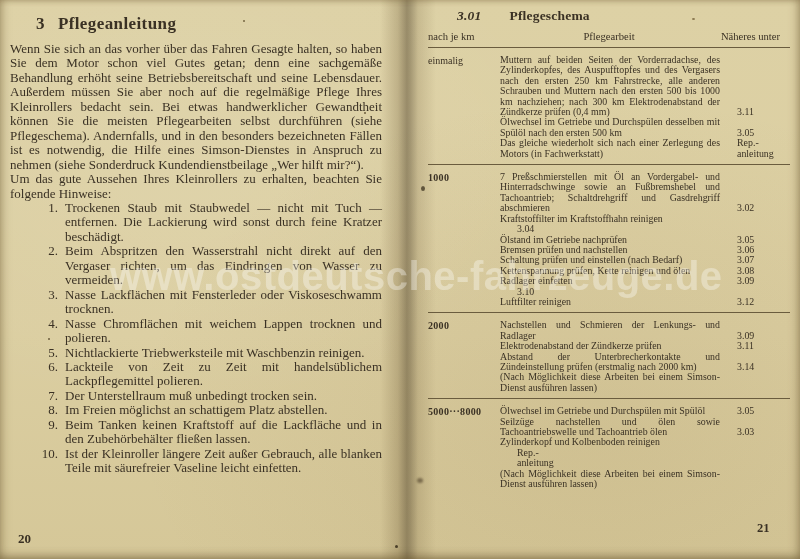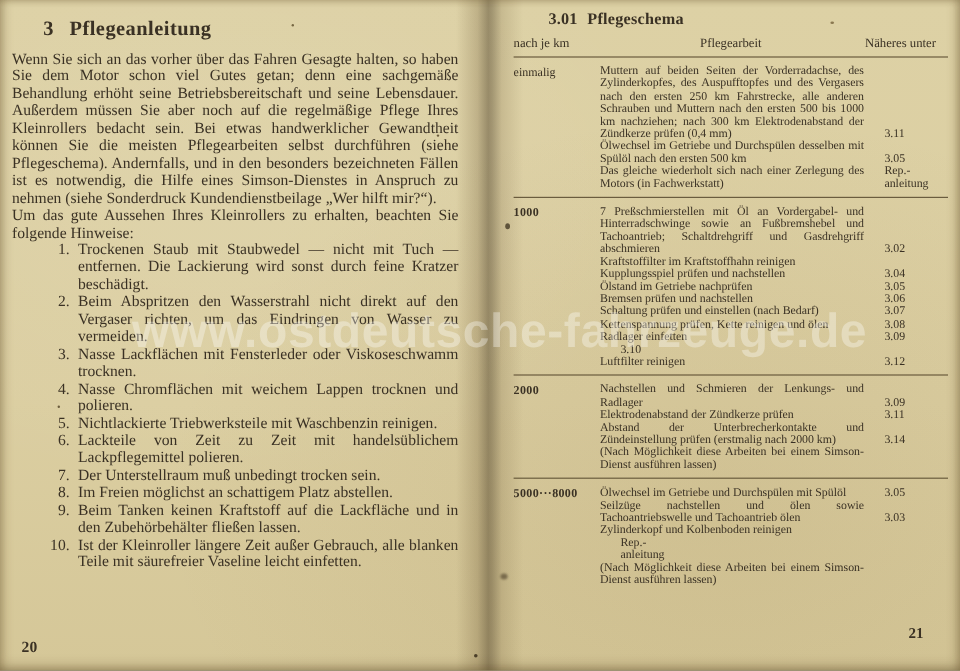--- a/index.html
+++ b/index.html
@@ -40,21 +40,21 @@
   .h-left .num{margin-right:13px;}
   .body-text{font-size:13px;line-height:14.45px;text-align:justify;}
   .hints-list{margin:0;padding:0 0 0 22px;list-style:none;font-size:13px;line-height:14.45px;}
   .hints-list li{display:flex;}
   .hint-num{flex:none;width:26px;text-align:right;margin-right:7px;}
   .hint-text{flex:1;text-align:justify;}
   .pageno-left{position:absolute;left:18px;top:531px;font-size:13px;font-weight:bold;}
   
   .page-right{position:absolute;left:428px;top:8px;width:362px;}
   .h-right{font-size:13.5px;font-weight:bold;margin:0 0 7px 29px;letter-spacing:.2px;}
-  .h-right .num{margin-right:8px;}
+  .h-right .num{margin-right:28px;font-style:italic;}
   .thead{display:flex;align-items:baseline;font-size:10.6px;padding-bottom:5px;
          border-bottom:1px solid #6a5c3e;}
   .h-km{width:110px;}
   .h-arbeit{flex:1;text-align:center;}
   .h-unter{width:100px;text-align:right;padding-right:10px;}
   .tsection{display:flex;padding:7px 0 5px;border-bottom:1px solid #6a5c3e;
             font-size:9.9px;line-height:10.4px;}
   .tsection:last-child{border-bottom:none;}
   .interval{width:72px;flex:none;font-size:10px;padding-top:1px;}
   .interval.bold{font-weight:bold;letter-spacing:.3px;}
@@ -165,21 +165,20 @@
           <div class="titems">
             <div class="trow">
               <div class="task">7 Preßschmierstellen mit Öl an Vordergabel- und Hinterradschwinge sowie an Fußbremshebel und Tachoantrieb; Schaltdrehgriff und Gasdrehgriff abschmieren</div>
               <div class="ref">3.02</div>
             </div>
             <div class="trow">
               <div class="task">Kraftstoffilter im Kraftstoffhahn reinigen</div>
               <div class="ref"></div>
             </div>
             <div class="trow">
-              <div class="task">Kupplungsspiel prüfen und nachstellen</div>
               <div class="ref">3.04</div>
             </div>
             <div class="trow">
               <div class="task">Ölstand im Getriebe nachprüfen</div>
               <div class="ref">3.05</div>
             </div>
             <div class="trow">
               <div class="task">Bremsen prüfen und nachstellen</div>
               <div class="ref">3.06</div>
             </div>

